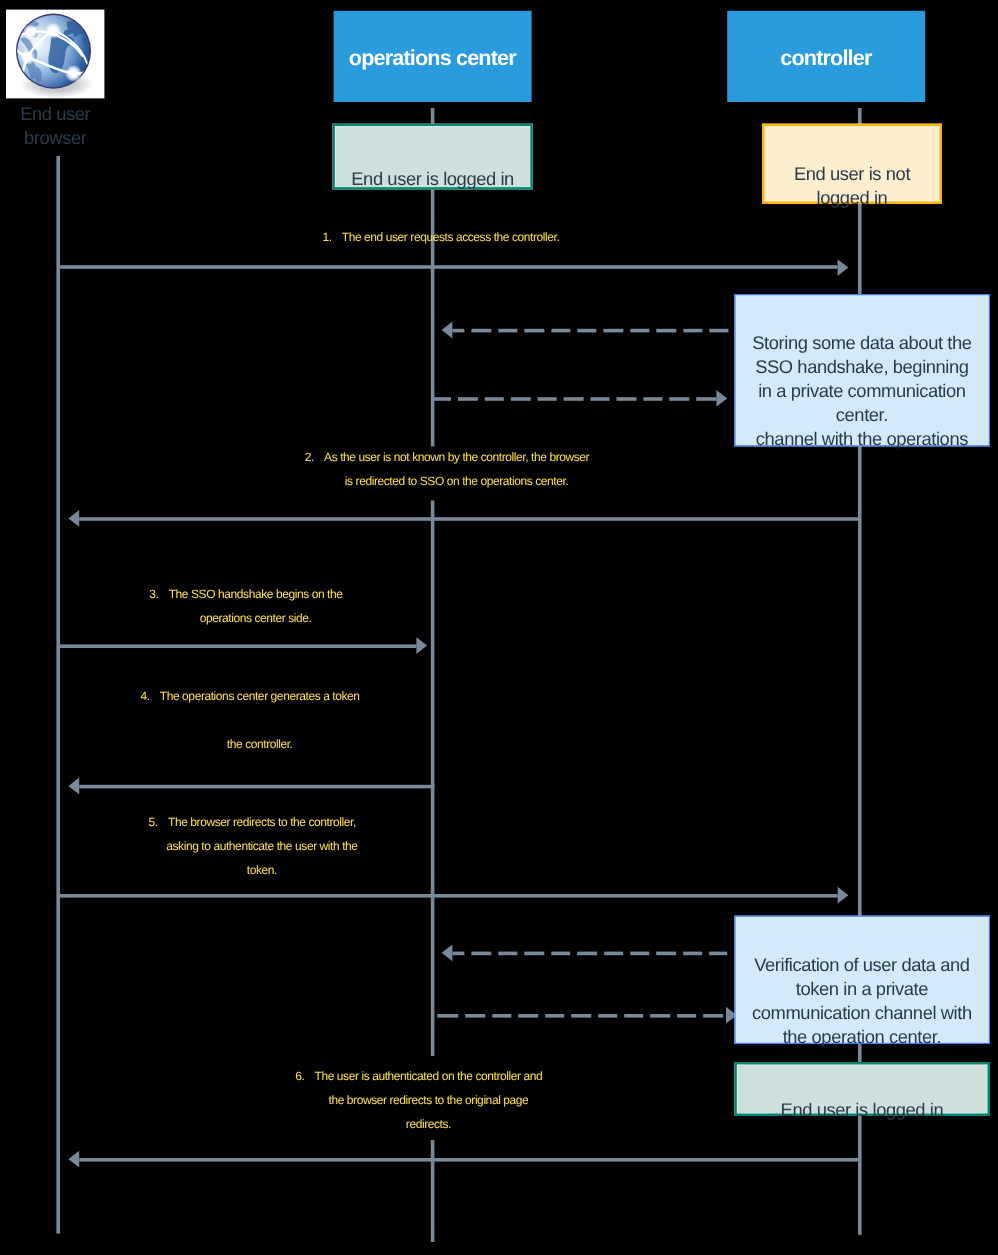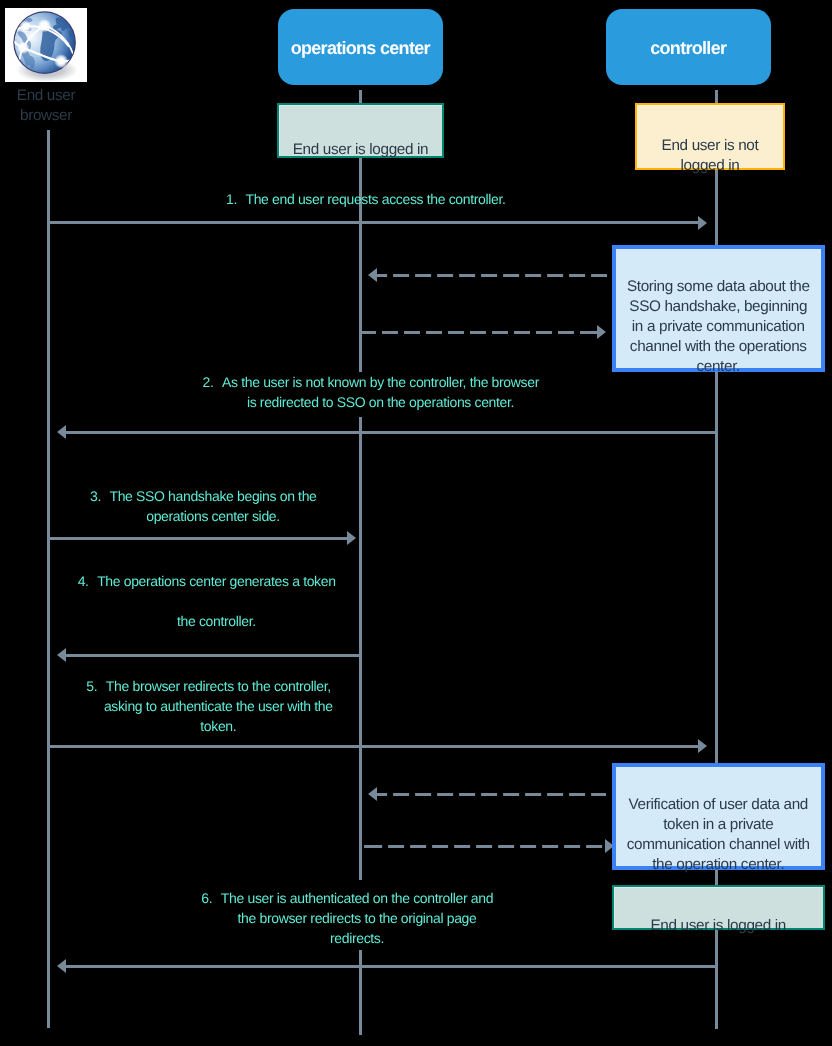--- a/index.html
+++ b/index.html
@@ -7,46 +7,46 @@
 html,body{margin:0;padding:0;background:#000;}
 body{width:832px;height:1046px;overflow:hidden;font-family:"Liberation Sans",sans-serif;
   -webkit-font-smoothing:antialiased;text-rendering:geometricPrecision;}
 
 #stage{position:relative;width:832px;height:1046px;background:#000;overflow:hidden;}
 
 .lifeline{position:absolute;width:3px;background:#78899a;}
 
 .actorbox{position:absolute;display:flex;align-items:center;justify-content:center;
   color:#fff;font-weight:bold;font-size:18px;letter-spacing:-0.7px;background:#2a9bdd;
-  padding-top:3px;box-sizing:border-box;border-radius:16px;}
+  padding-top:3px;box-sizing:border-box;}
 
 .actorimg{position:absolute;background:#fff;}
 .actorimg svg{display:block;}
 .actorlabel{position:absolute;text-align:center;font-size:15.3px;letter-spacing:-0.35px;
   color:#2b3b4a;line-height:20px;will-change:opacity;}
 
 .statebox{position:absolute;display:flex;align-items:center;justify-content:center;
   text-align:center;font-size:15.3px;letter-spacing:-0.35px;color:#2b3b4a;line-height:20px;
   border-style:solid;border-width:2px;box-sizing:border-box;padding-top:2px;
   box-shadow:inset 1px 1px 0 0 rgba(255,255,255,0.34);}
 
 .note{position:absolute;display:flex;align-items:center;justify-content:center;
   text-align:center;font-size:15.3px;letter-spacing:-0.35px;color:#2b3b4a;line-height:20px;
-  background:#d4eaf8;border:4px solid #3b82f6;box-sizing:border-box;padding-top:2px;}
+  background:#d4eaf8;border:1px solid #3b82f6;box-sizing:border-box;padding-top:2px;}
 
 .mline{position:absolute;height:3px;background:#78899a;}
 .mdash{position:absolute;height:3px;
   background-image:repeating-linear-gradient(to right,#78899a 0 16.2px,rgba(0,0,0,0) 16.2px 22px);
   background-repeat:repeat-x;}
 .arrowR{position:absolute;width:0;height:0;
   border-top:7px solid transparent;border-bottom:7px solid transparent;border-left:9px solid #78899a;}
 .arrowL{position:absolute;width:0;height:0;
   border-top:7px solid transparent;border-bottom:7px solid transparent;border-right:9px solid #78899a;}
 
-.mlabel{position:absolute;font-size:14px;letter-spacing:-0.35px;color:#5eead4;
+.mlabel{position:absolute;font-size:10px;letter-spacing:-0.35px;color:#fde047;
   line-height:20px;white-space:pre;transform:translateX(-50%);will-change:opacity;}
 .num{display:inline-block;width:0;}
 .num>i{display:inline-block;font-style:normal;transform:translateX(-100%);margin-left:-8.5px;}
 .mask{position:absolute;background:#000;}
 .note>div,.note>span,.statebox>div,.statebox>span{will-change:opacity;margin-top:36px;}
 .actorbox>span{display:inline-block;will-change:opacity;opacity:0.999;}
 
 </style>
 </head>
 <body>
@@ -153,22 +153,22 @@
   <div class="mdash" style="left:377px;top:273.5px;width:230.3px;background-position-x:-5.9px"></div>
   <div class="arrowL" style="left:368px;top:268px"></div>
   <div class="mdash" style="left:361px;top:330.5px;width:235.5px;background-position-x:-1px"></div>
   <div class="arrowR" style="left:597px;top:325px"></div>
 
   <div class="note" style="left:612px;top:245px;width:212.5px;height:126.5px">
     <div>
       <div>Storing some data about the</div>
       <div>SSO handshake, beginning</div>
       <div>in a private communication</div>
+      <div>center.</div>
       <div>channel with the operations</div>
-      <div>center.</div>
     </div>
   </div>
 
   <div class="mask" style="left:357px;top:372px;width:8px;height:45px"></div>
   <div class="mline" style="left:66px;top:430.5px;width:650px"></div>
   <div class="arrowL" style="left:57px;top:425px"></div>
 
   <div class="mline" style="left:48px;top:536.5px;width:299px"></div>
   <div class="arrowR" style="left:347px;top:531px"></div>
 

